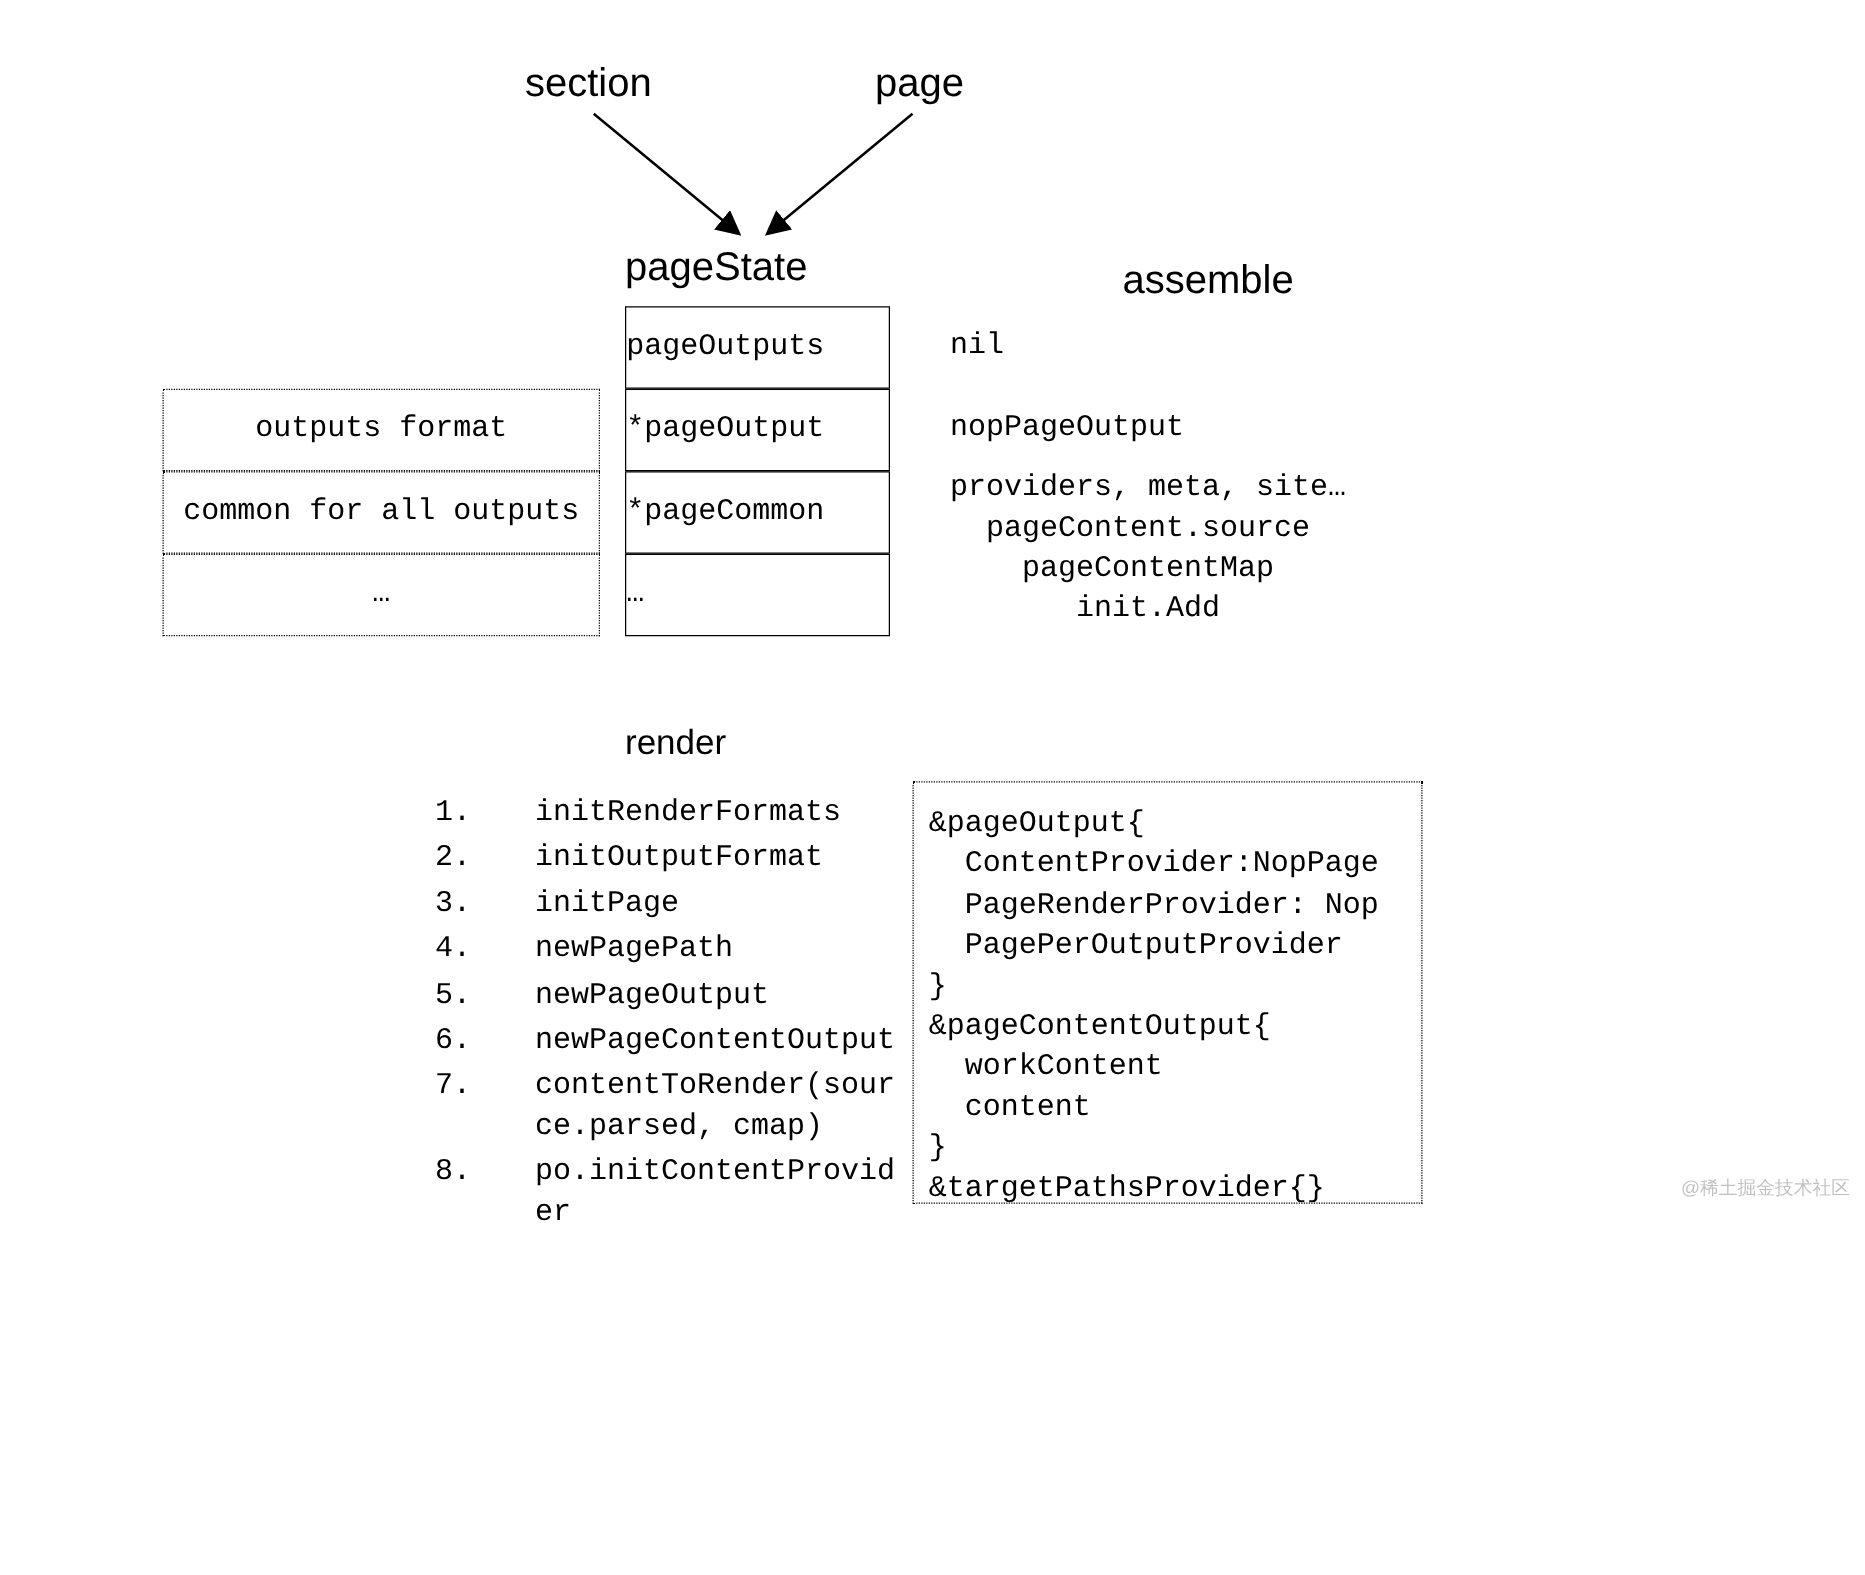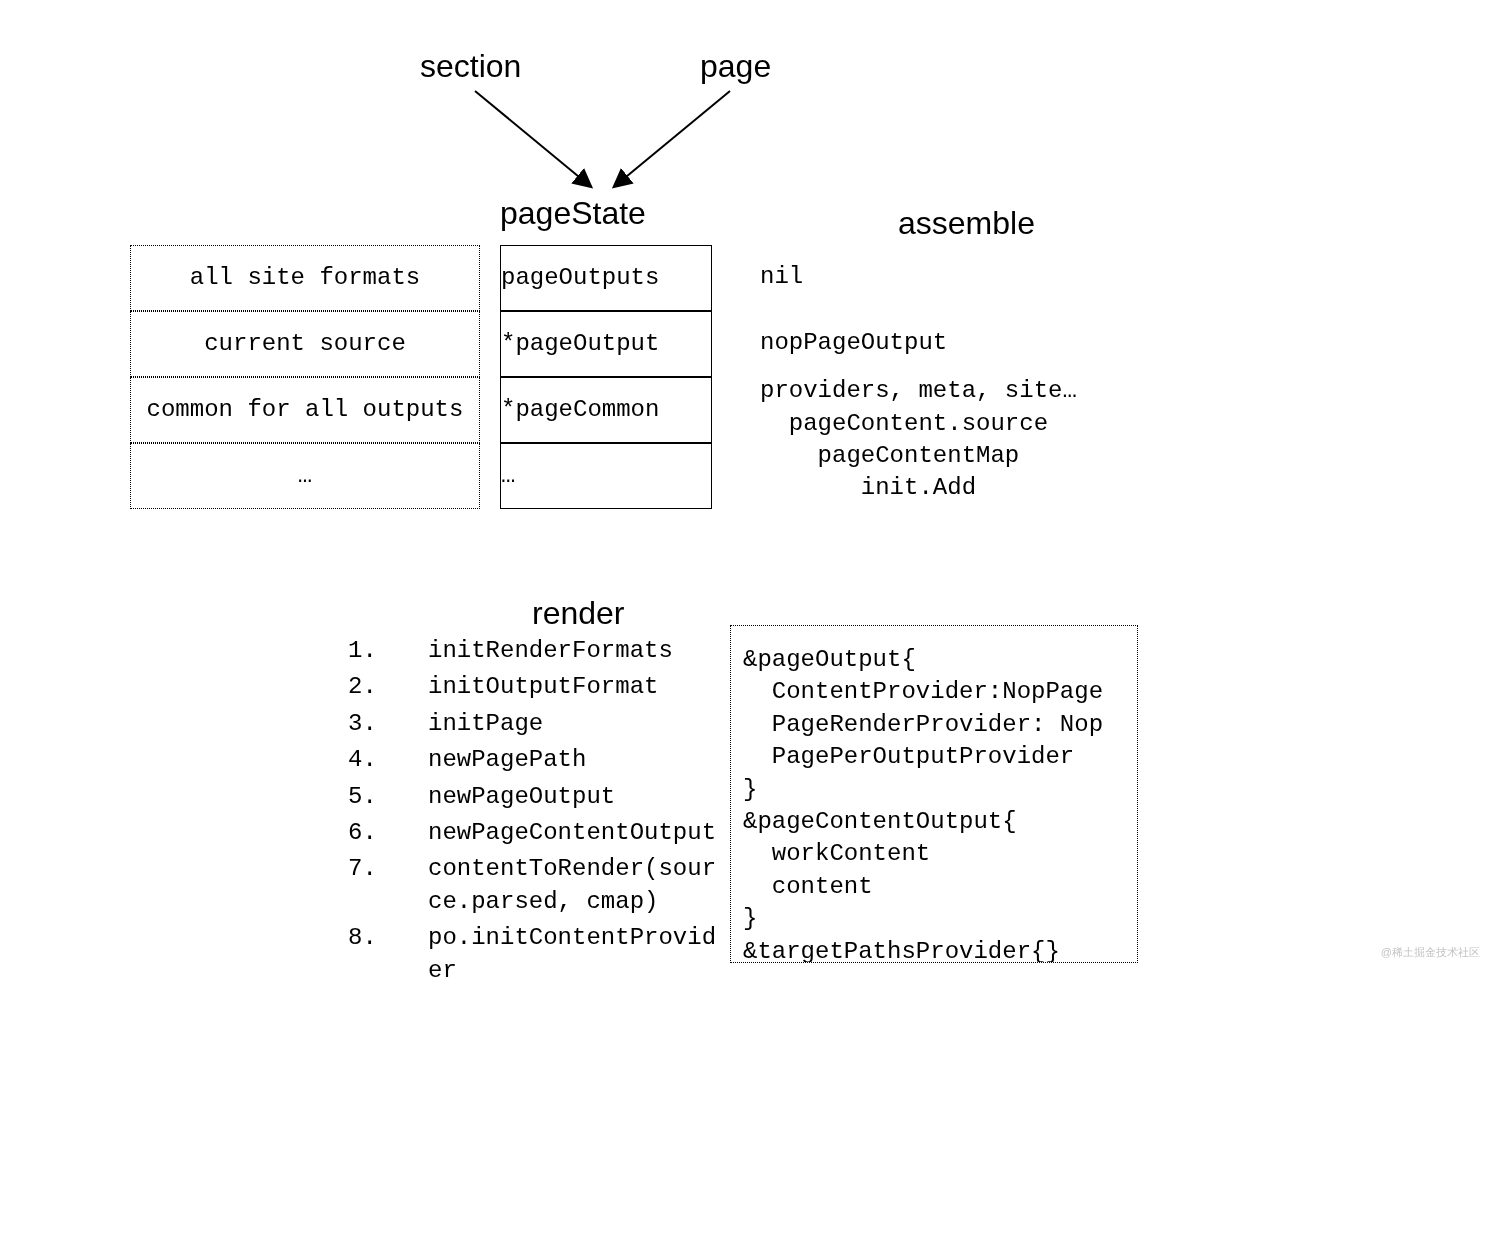--- a/index.html
+++ b/index.html
@@ -74,23 +74,22 @@
     width: 400px;
     display: flex;
     align-items: center;
     text-align: center;
   }
   .right-text .mono { text-align: center; }
 
   .render-title {
     position: absolute;
     left: 500px;
-    top: 595px;
-    font-size: 32px;
-    margin-left: 32px;
+    top: 578px;
+    font-size: 28px;
   }
 
   .render-list {
     position: absolute;
     left: 348px;
     top: 635px;
     width: 380px;
   }
   .render-list .li {
     display: flex;
@@ -121,21 +120,21 @@
     font-family: "Courier New", Courier, monospace;
     font-size: 24px;
     line-height: 1.35;
     white-space: pre;
   }
 
   .watermark {
     position: absolute;
     right: 12px;
     bottom: 300px;
-    font-size: 11px;
+    font-size: 15px;
     color: rgba(0,0,0,0.25);
   }
 </style>
 </head>
 <body>
 
 <div class="canvas">
 
   <div class="top-labels">
     <span class="lbl-section">section</span>
@@ -148,32 +147,29 @@
         <path d="M0,0 L10,5 L0,10 Z" fill="#000"></path>
       </marker>
     </defs>
     <line x1="55" y1="5" x2="170" y2="100" stroke="#000" stroke-width="2" marker-end="url(#ah)"></line>
     <line x1="310" y1="5" x2="195" y2="100" stroke="#000" stroke-width="2" marker-end="url(#ah)"></line>
   </svg>
 
   <div class="pageState-title">pageState</div>
   <div class="assemble-title">assemble</div>
 
-  <div class="dotted-cell mono" style="top:245px">
-      <span>all site formats</span>
-    </div>
   <div class="solid-cell mono" style="top:245px">
       <span>pageOutputs</span>
     </div>
   <div class="right-text" style="top:245px;height:64px">
       <span class="mono">nil</span>
     </div>
 
   <div class="dotted-cell mono" style="top:311px">
-      <span>current source</span>
+      <span>outputs format</span>
     </div>
   <div class="solid-cell mono" style="top:311px">
       <span>*pageOutput</span>
     </div>
   <div class="right-text" style="top:311px;height:64px">
       <span class="mono">nopPageOutput</span>
     </div>
 
   <div class="dotted-cell mono" style="top:377px">
       <span>common for all outputs</span>

